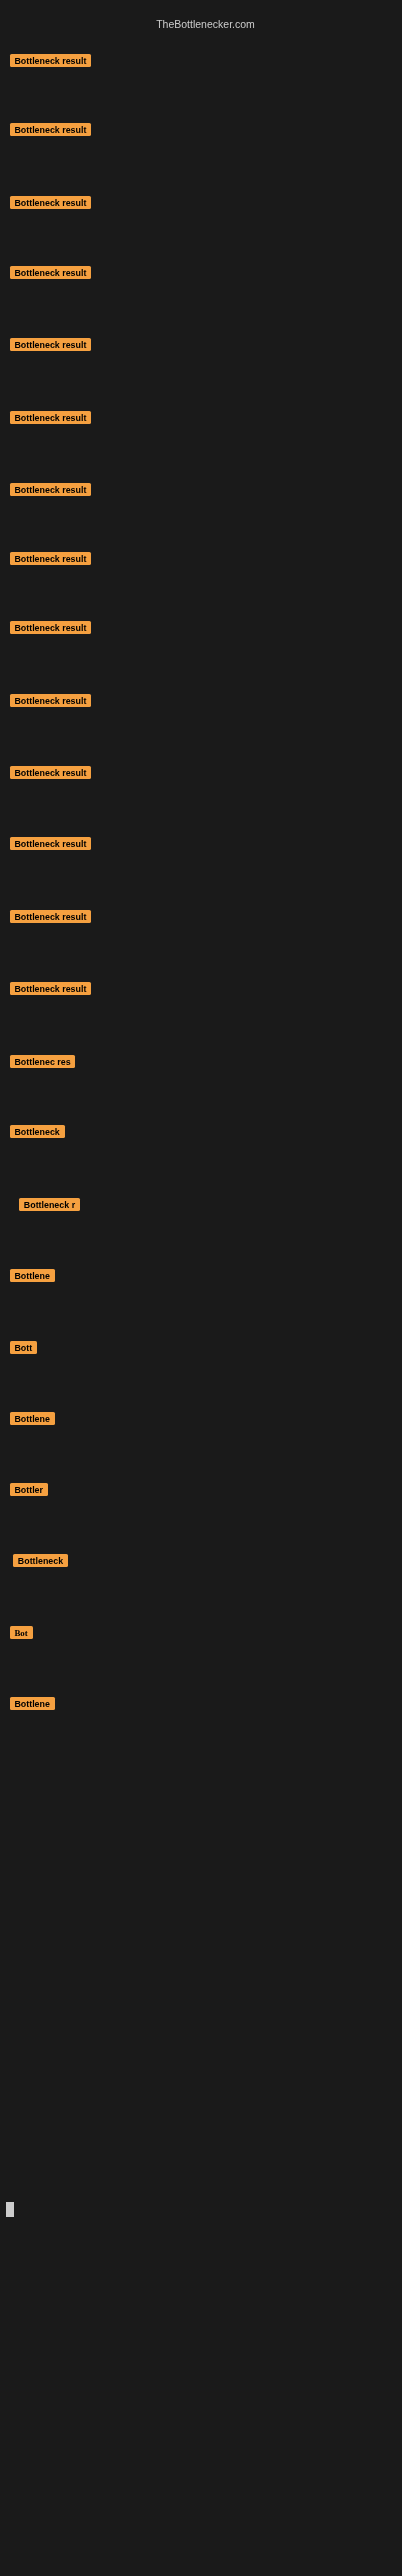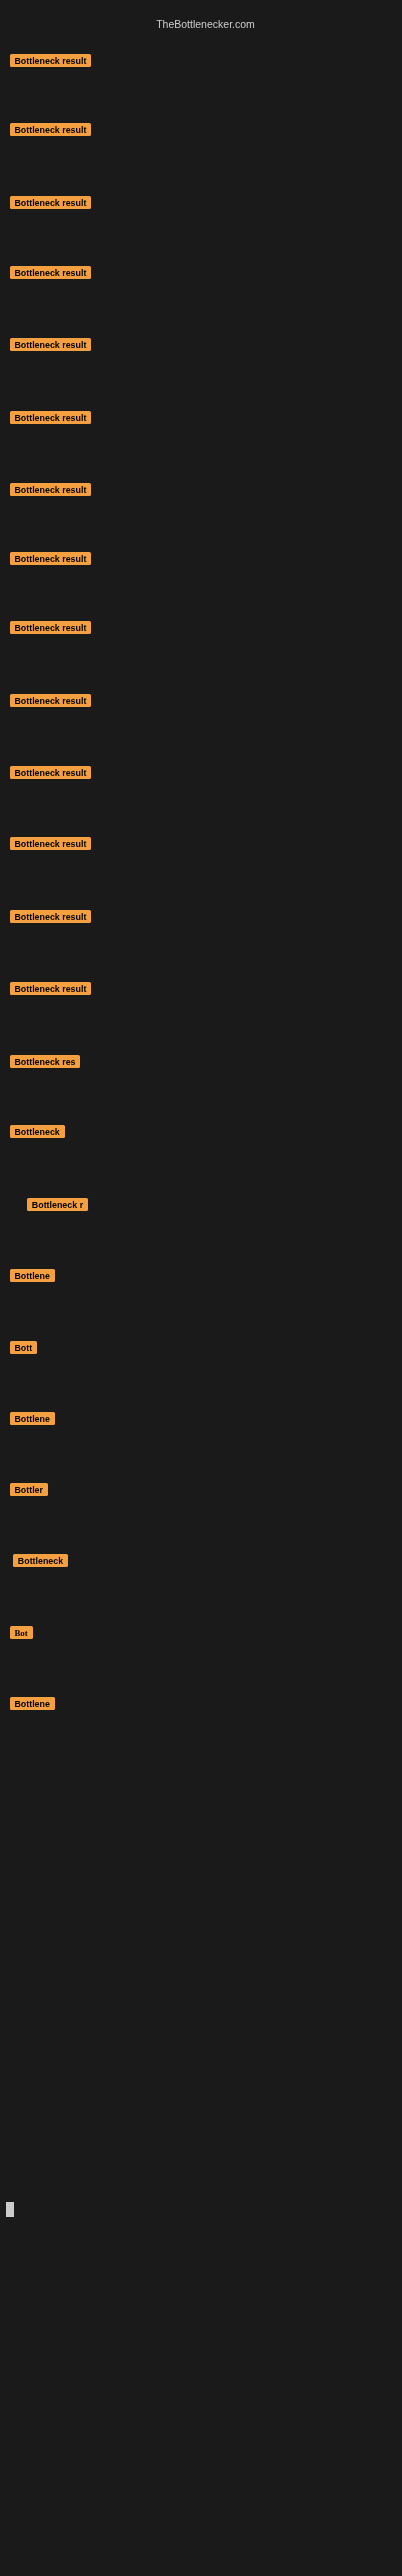--- a/index.html
+++ b/index.html
@@ -72,23 +72,23 @@
     <div class="bottleneck-item" style="position: absolute; top: 330px; left: 1.6px;"><span class="bottleneck-badge" style="max-width: 105px;">Bottleneck result</span></div>
     <div class="bottleneck-item" style="position: absolute; top: 403px; left: 1.6px;"><span class="bottleneck-badge" style="max-width: 105px;">Bottleneck result</span></div>
     <div class="bottleneck-item" style="position: absolute; top: 475px; left: 1.6px;"><span class="bottleneck-badge" style="max-width: 105px;">Bottleneck result</span></div>
     <div class="bottleneck-item" style="position: absolute; top: 544px; left: 1.6px;"><span class="bottleneck-badge" style="max-width: 105px;">Bottleneck result</span></div>
     <div class="bottleneck-item" style="position: absolute; top: 613px; left: 1.6px;"><span class="bottleneck-badge" style="max-width: 105px;">Bottleneck result</span></div>
     <div class="bottleneck-item" style="position: absolute; top: 686px; left: 1.6px;"><span class="bottleneck-badge" style="max-width: 105px;">Bottleneck result</span></div>
     <div class="bottleneck-item" style="position: absolute; top: 758px; left: 1.6px;"><span class="bottleneck-badge" style="max-width: 105px;">Bottleneck result</span></div>
     <div class="bottleneck-item" style="position: absolute; top: 829px; left: 1.6px;"><span class="bottleneck-badge" style="max-width: 105px;">Bottleneck result</span></div>
     <div class="bottleneck-item" style="position: absolute; top: 902px; left: 1.6px;"><span class="bottleneck-badge" style="max-width: 105px;">Bottleneck result</span></div>
     <div class="bottleneck-item" style="position: absolute; top: 974px; left: 1.6px;"><span class="bottleneck-badge" style="max-width: 105px;">Bottleneck result</span></div>
-    <div class="bottleneck-item" style="position: absolute; top: 1047px; left: 1.6px;"><span class="bottleneck-badge" style="max-width: 87px;">Bottleneck res</span></div>
+    <div class="bottleneck-item" style="position: absolute; top: 1047px; left: 1.6px;"><span class="bottleneck-badge" style="max-width: 87px;">Bottlenec res</span></div>
     <div class="bottleneck-item" style="position: absolute; top: 1117px; left: 1.6px;"><span class="bottleneck-badge" style="max-width: 58px;">Bottleneck</span></div>
-    <div class="bottleneck-item" style="position: absolute; top: 1190px; left: 19px;"><span class="bottleneck-badge" style="max-width: 68px;">Bottleneck r</span></div>
+    <div class="bottleneck-item" style="position: absolute; top: 1190px; left: 11px;"><span class="bottleneck-badge" style="max-width: 68px;">Bottleneck r</span></div>
     <div class="bottleneck-item" style="position: absolute; top: 1261px; left: 1.6px;"><span class="bottleneck-badge" style="max-width: 50px;">Bottlene</span></div>
     <div class="bottleneck-item" style="position: absolute; top: 1333px; left: 1.6px;"><span class="bottleneck-badge" style="max-width: 29px;">Bott</span></div>
     <div class="bottleneck-item" style="position: absolute; top: 1404px; left: 1.6px;"><span class="bottleneck-badge" style="max-width: 50px;">Bottlene</span></div>
     <div class="bottleneck-item" style="position: absolute; top: 1475px; left: 1.6px;"><span class="bottleneck-badge" style="max-width: 40px;">Bottler</span></div>
     <div class="bottleneck-item" style="position: absolute; top: 1546px; left: 5px;"><span class="bottleneck-badge" style="max-width: 63px;">Bottleneck</span></div>
     <div class="bottleneck-item" style="position: absolute; top: 1618px; left: 1.6px;"><span class="bottleneck-badge" style="max-width: 24px; font-family: Liberation Serif, serif;">Bot</span></div>
     <div class="bottleneck-item" style="position: absolute; top: 1689px; left: 1.6px;"><span class="bottleneck-badge" style="max-width: 50px;">Bottlene</span></div>
   </div>
 
 

